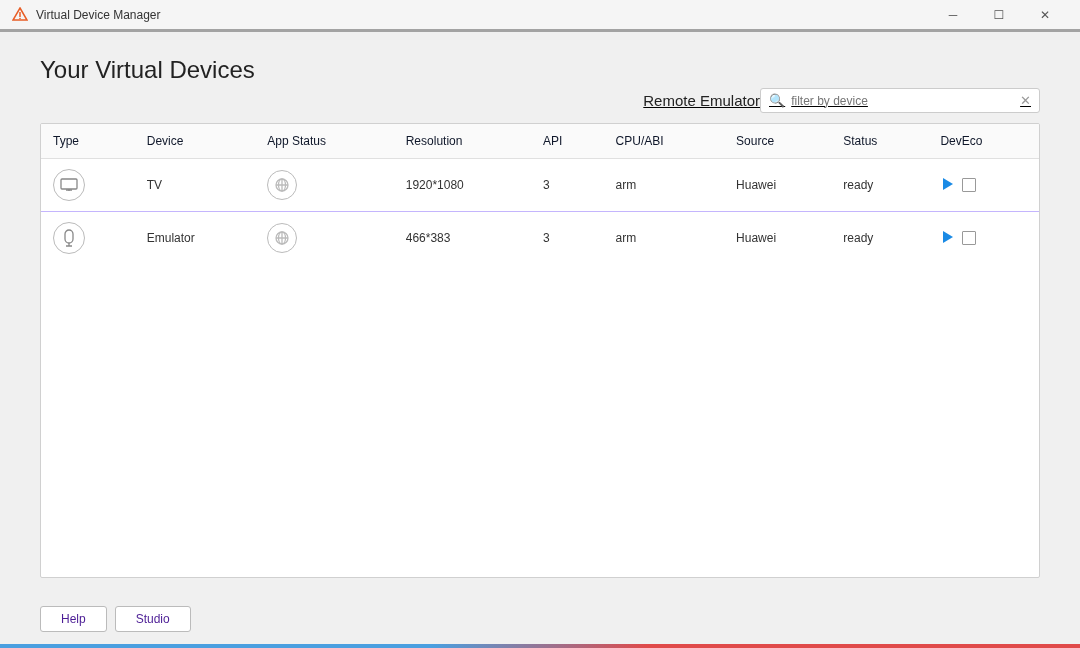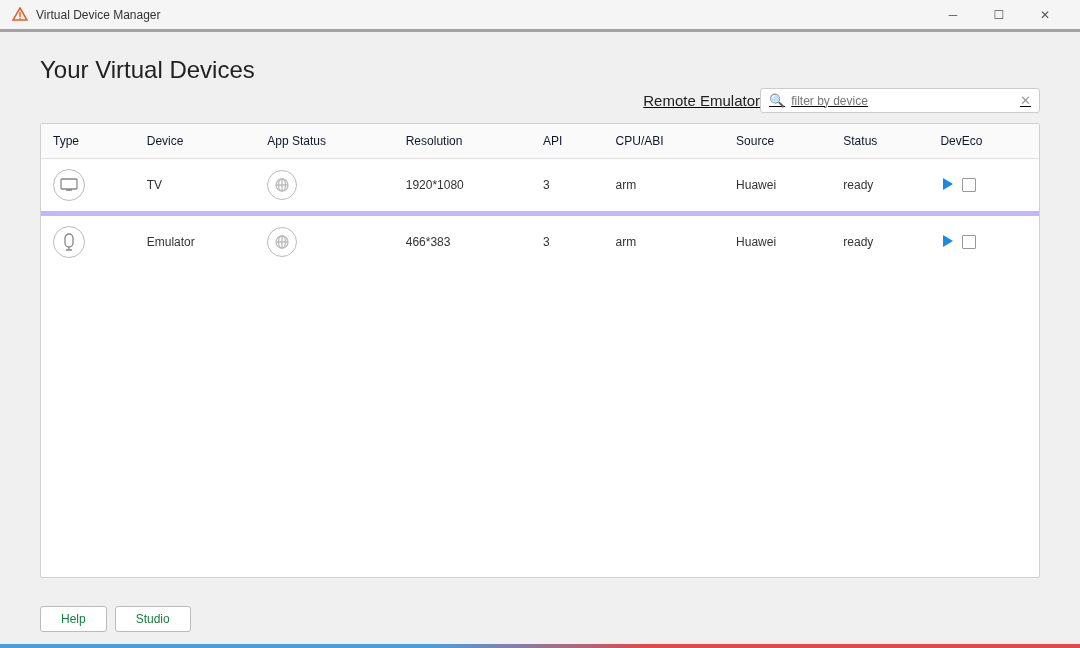--- a/index.html
+++ b/index.html
@@ -137,21 +137,21 @@
       border-bottom: 1px solid #e0e0e0;
     }
     thead th {
       text-align: left;
       padding: 10px 12px;
       font-size: 12px;
       font-weight: 500;
       color: #0f172a;
     }
     tbody tr {
-      border-bottom: 5px solid #c4b5fd;
+      border-bottom: 1px solid #c4b5fd;
     }
     tbody tr:last-child { border-bottom: none; }
     tbody td {
       padding: 10px 12px;
       font-size: 12px;
       color: #333;
       vertical-align: middle;
     }
 
     .device-type-icon {
@@ -210,21 +210,21 @@
       background: #f0f0f0;
       flex-shrink: 0;
     }
     .footer-btn {
       padding: 5px 20px;
       border: 1px solid #bbb;
       background: white;
       border-radius: 3px;
       font-size: 12px;
       cursor: pointer;
-      color: #15803d;
+      color: #4c1d95;
     }
 
     
     .bottom-bar {
       height: 4px;
       background: linear-gradient(to right, #4a9fe0 0%, #4a9fe0 40%, #e04a4a 60%, #e04a4a 100%);
       flex-shrink: 0;
     }
   </style>
 </head>

